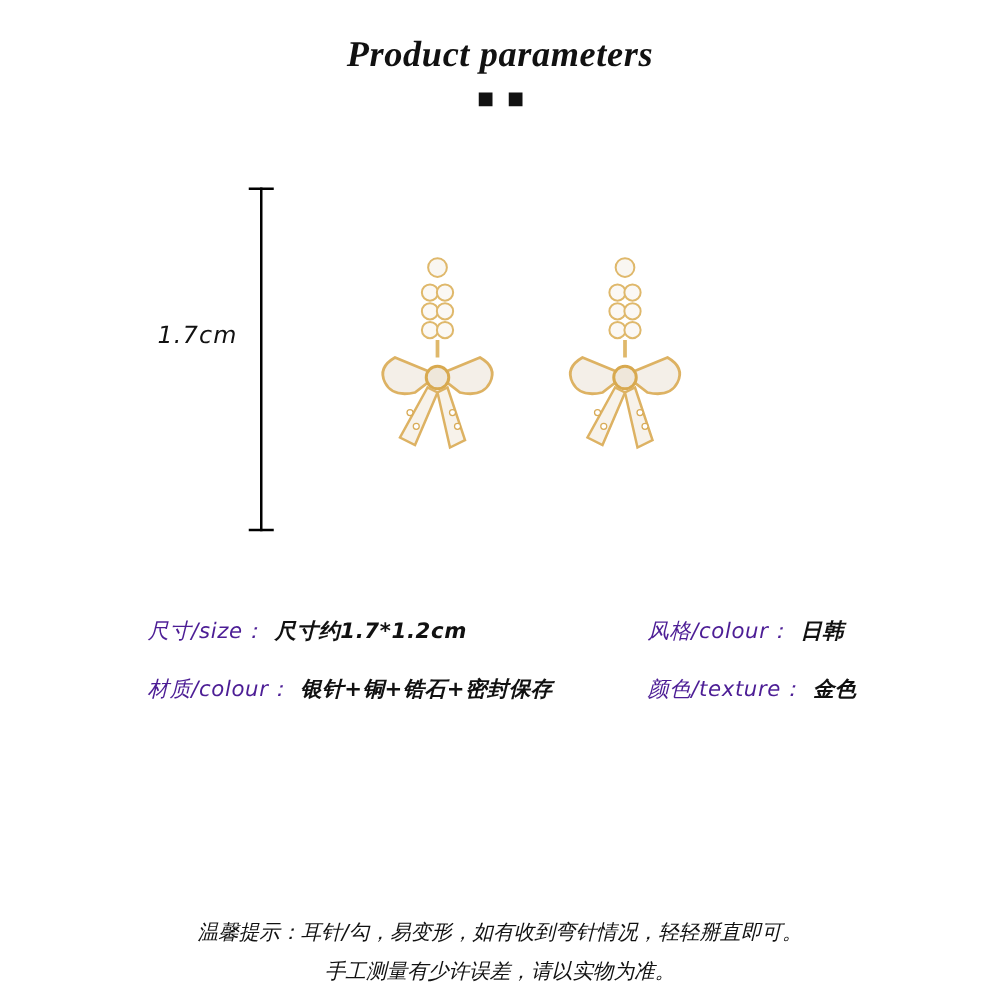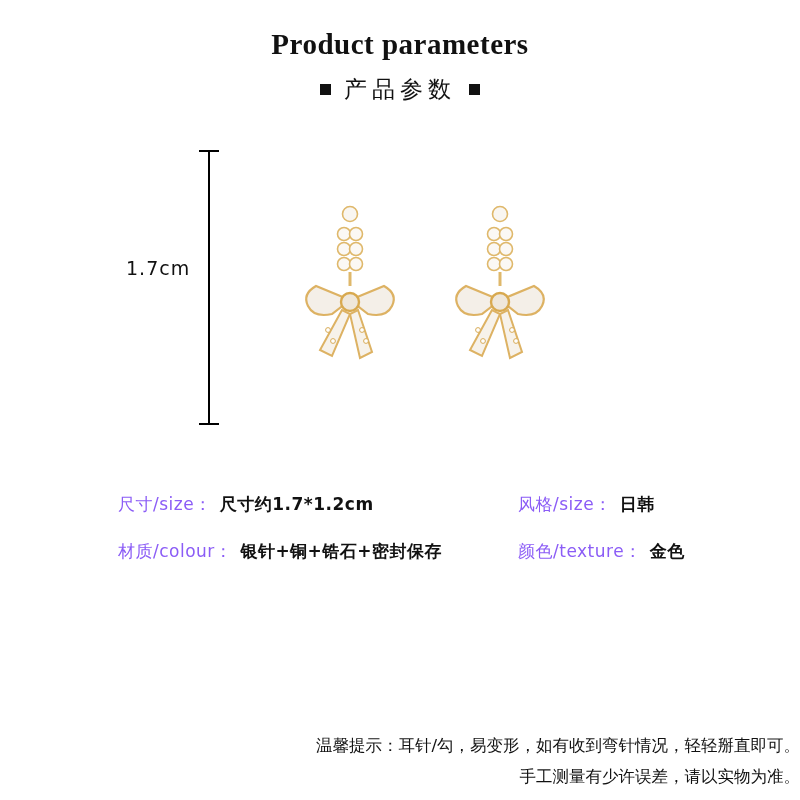--- a/index.html
+++ b/index.html
@@ -11,20 +11,21 @@
     height: 800px;
     background: #ffffff;
     font-family: "Liberation Sans", sans-serif;
     color: #111111;
     overflow: hidden;
   }
   .page {
     position: relative;
     width: 800px;
     height: 800px;
+    font-style: italic;
   }
 
   
   .title-en {
     position: absolute;
     top: 28px;
     left: 0;
     width: 800px;
     text-align: center;
     font-family: "Liberation Serif", serif;
@@ -116,69 +117,68 @@
   .spec-left {
     position: absolute;
     left: 118px;
     white-space: nowrap;
   }
   .spec-right {
     position: absolute;
     left: 518px;
     white-space: nowrap;
   }
-  .spec-key { color: #8b5cf6; letter-spacing: 0.5px; }
+  .spec-key { color: #4c1d95; letter-spacing: 0.5px; }
   .spec-val { font-weight: bold; letter-spacing: 0.5px; margin-left: 8px; margin-top: 24px; }
 
   
   .desc {
     position: absolute;
     left: 62px;
     top: 590px;
     width: 680px;
     font-size: 16.5px;
     line-height: 31px;
     color: #111111;
     text-align: justify;
     font-family: "DejaVu Sans", sans-serif;
   }
 
   .tip {
     position: absolute;
     left: 0;
     top: 730px;
     width: 800px;
-    text-align: right;
+    text-align: center;
     font-size: 16.5px;
     line-height: 31px;
     color: #111111;
     font-family: "DejaVu Sans", sans-serif;
   }
   .tip2 {
     position: absolute;
     left: 0;
     top: 761px;
     width: 800px;
-    text-align: right;
+    text-align: center;
     font-size: 16.5px;
     line-height: 31px;
     color: #111111;
     font-family: "DejaVu Sans", sans-serif;
   }
 </style>
 </head>
 <body>
 
 <div class="page">
 
   <div class="title-en">Product parameters</div>
 
   <div class="title-cn-wrap">
     <span class="sq"></span>
-    <span class="title-cn">产品参数</span>
     <span class="sq"></span>
   </div>
 
   <div class="measure"></div>
   <div class="measure-label">1.7cm</div>
 
   <div class="product-area">
     <svg class="earring left" width="140" height="210" viewBox="0 0 140 210">
       <g>
 
@@ -225,21 +225,21 @@
         <circle cx="86" cy="151" r="2.4" fill="#fff" stroke="#d8ab57" stroke-width="1"></circle>
       </g>
     </svg>
   </div>
 
   <div class="spec-row r1">
     <span class="spec-left">
       <span class="spec-key">尺寸/size：</span><span class="spec-val">尺寸约1.7*1.2cm</span>
     </span>
     <span class="spec-right">
-      <span class="spec-key">风格/size：</span><span class="spec-val">日韩</span>
+      <span class="spec-key">风格/colour：</span><span class="spec-val">日韩</span>
     </span>
   </div>
 
   <div class="spec-row r2">
     <span class="spec-left">
       <span class="spec-key">材质/colour：</span><span class="spec-val">银针+铜+锆石+密封保存</span>
     </span>
     <span class="spec-right">
       <span class="spec-key">颜色/texture：</span><span class="spec-val">金色</span>
     </span>

